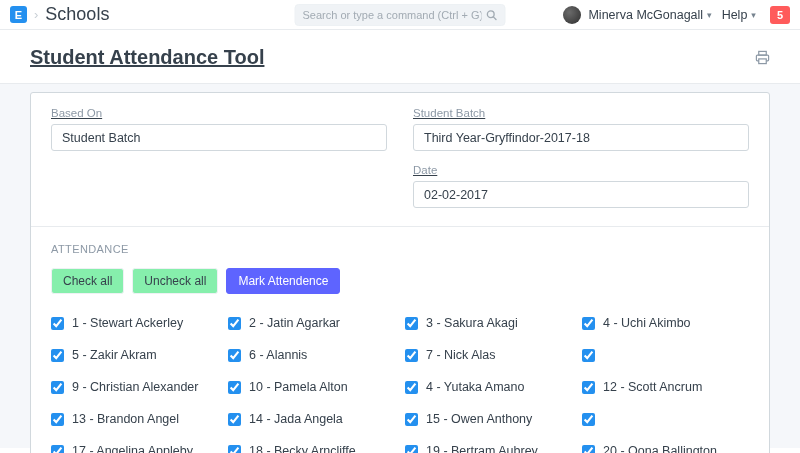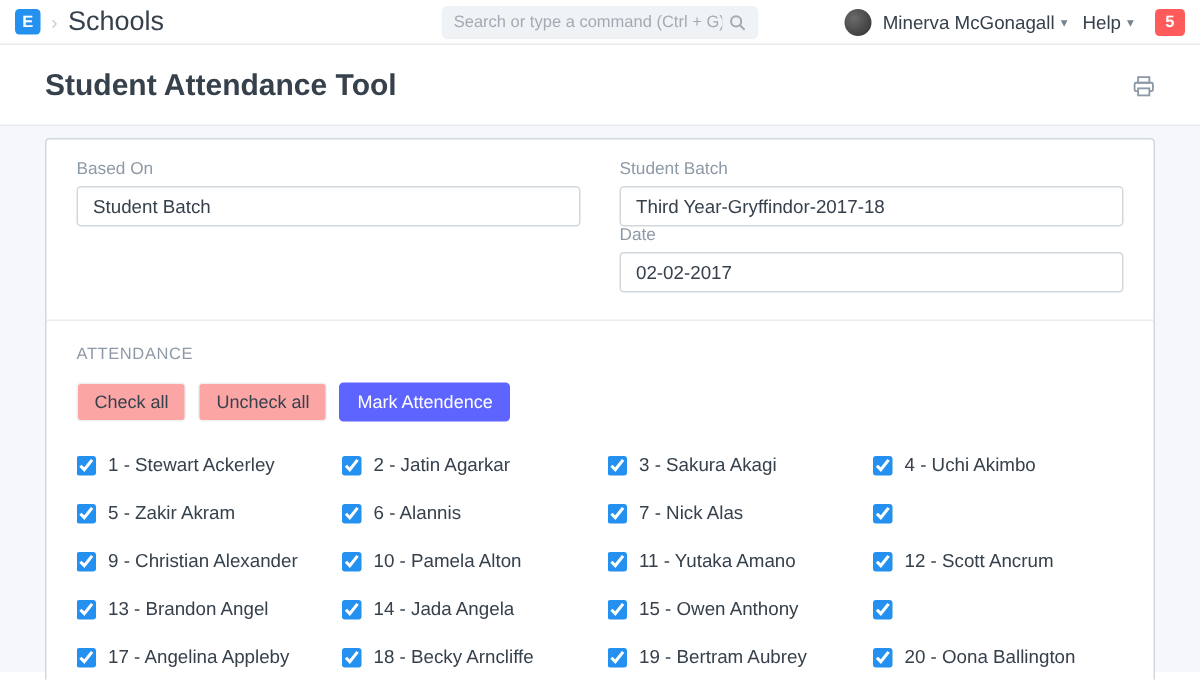--- a/index.html
+++ b/index.html
@@ -63,59 +63,59 @@
     font-size: 11px; font-weight: bold;
     padding: 3px 7px; border-radius: 3px;
     margin-left: 4px; cursor: pointer;
   }
 
   
   .page-head {
     background: #fff;
     padding: 16px 30px 14px;
     border-bottom: 1px solid #e8ebee;
-    display: flex; align-items: center; justify-content: space-between;
+    display: flex; align-items: center; justify-content: space-between; text-decoration: underline;
   }
   .page-title { font-size: 20px; font-weight: 700; color: #36414c; }
   .print-btn { cursor: pointer; display: inline-flex; }
 
   
   .main {
     background: #f5f7fa;
     height: 364px;
     padding: 8px 30px 0;
   }
   .card {
     background: #fff;
     border: 1px solid #d1d8dd;
     border-radius: 3px;
     height: 420px;
     padding: 14px 20px;
   }
 
   .form-row { display: flex; gap: 26px; }
-  .col { flex: 1; }
+  .col { flex: 1; text-decoration: underline; }
   .field-label {
     display: block;
     font-size: 11.5px;
     color: #8d99a6;
     margin-bottom: 5px;
   }
   .control {
     width: 100%; height: 27px;
     border: 1px solid #d1d8dd;
     border-radius: 3px;
     padding: 0 10px;
     font-family: "Liberation Sans", sans-serif;
     font-size: 12.5px;
     color: #36414c;
     background: #fff;
     outline: none;
   }
-  .mt { }
+  .mt { margin-top: 13px; }
 
   .section-divider {
     border: none;
     border-top: 1px solid #e8ebee;
     margin: 18px -20px 0;
   }
   .section-label {
     margin-top: 16px;
     font-size: 11px;
     color: #8d99a6;
@@ -124,21 +124,21 @@
 
   .btn-row { margin-top: 13px; display: flex; gap: 8px; }
   .btn {
     font-family: "Liberation Sans", sans-serif;
     font-size: 12px;
     padding: 5px 11px;
     border-radius: 3px;
     border: 1px solid transparent;
     cursor: pointer;
   }
-  .btn-default { background: #fca5a5; color: #36414c; border-color: #eef1f4; }
+  .btn-default { background: #86efac; color: #36414c; border-color: #eef1f4; }
   .btn-primary { background: #5e64ff; color: #ffffff; border-color: #5e64ff; }
 
   .students-grid {
     margin-top: 22px;
     display: grid;
     grid-template-columns: repeat(4, 1fr);
     row-gap: 18px;
     column-gap: 10px;
   }
   .student {
@@ -259,21 +259,21 @@
       <label class="student">
           <input type="checkbox" checked="" style="">
           <span>9 - Christian Alexander</span>
         </label>
       <label class="student">
           <input type="checkbox" checked="" style="">
           <span>10 - Pamela Alton</span>
         </label>
       <label class="student">
           <input type="checkbox" checked="" style="">
-          <span>11 - Yutaka Amano</span>
+          <span>4 - Yutaka Amano</span>
         </label>
       <label class="student">
           <input type="checkbox" checked="" style="">
           <span>12 - Scott Ancrum</span>
         </label>
       <label class="student">
           <input type="checkbox" checked="" style="">
           <span>13 - Brandon Angel</span>
         </label>
       <label class="student">

